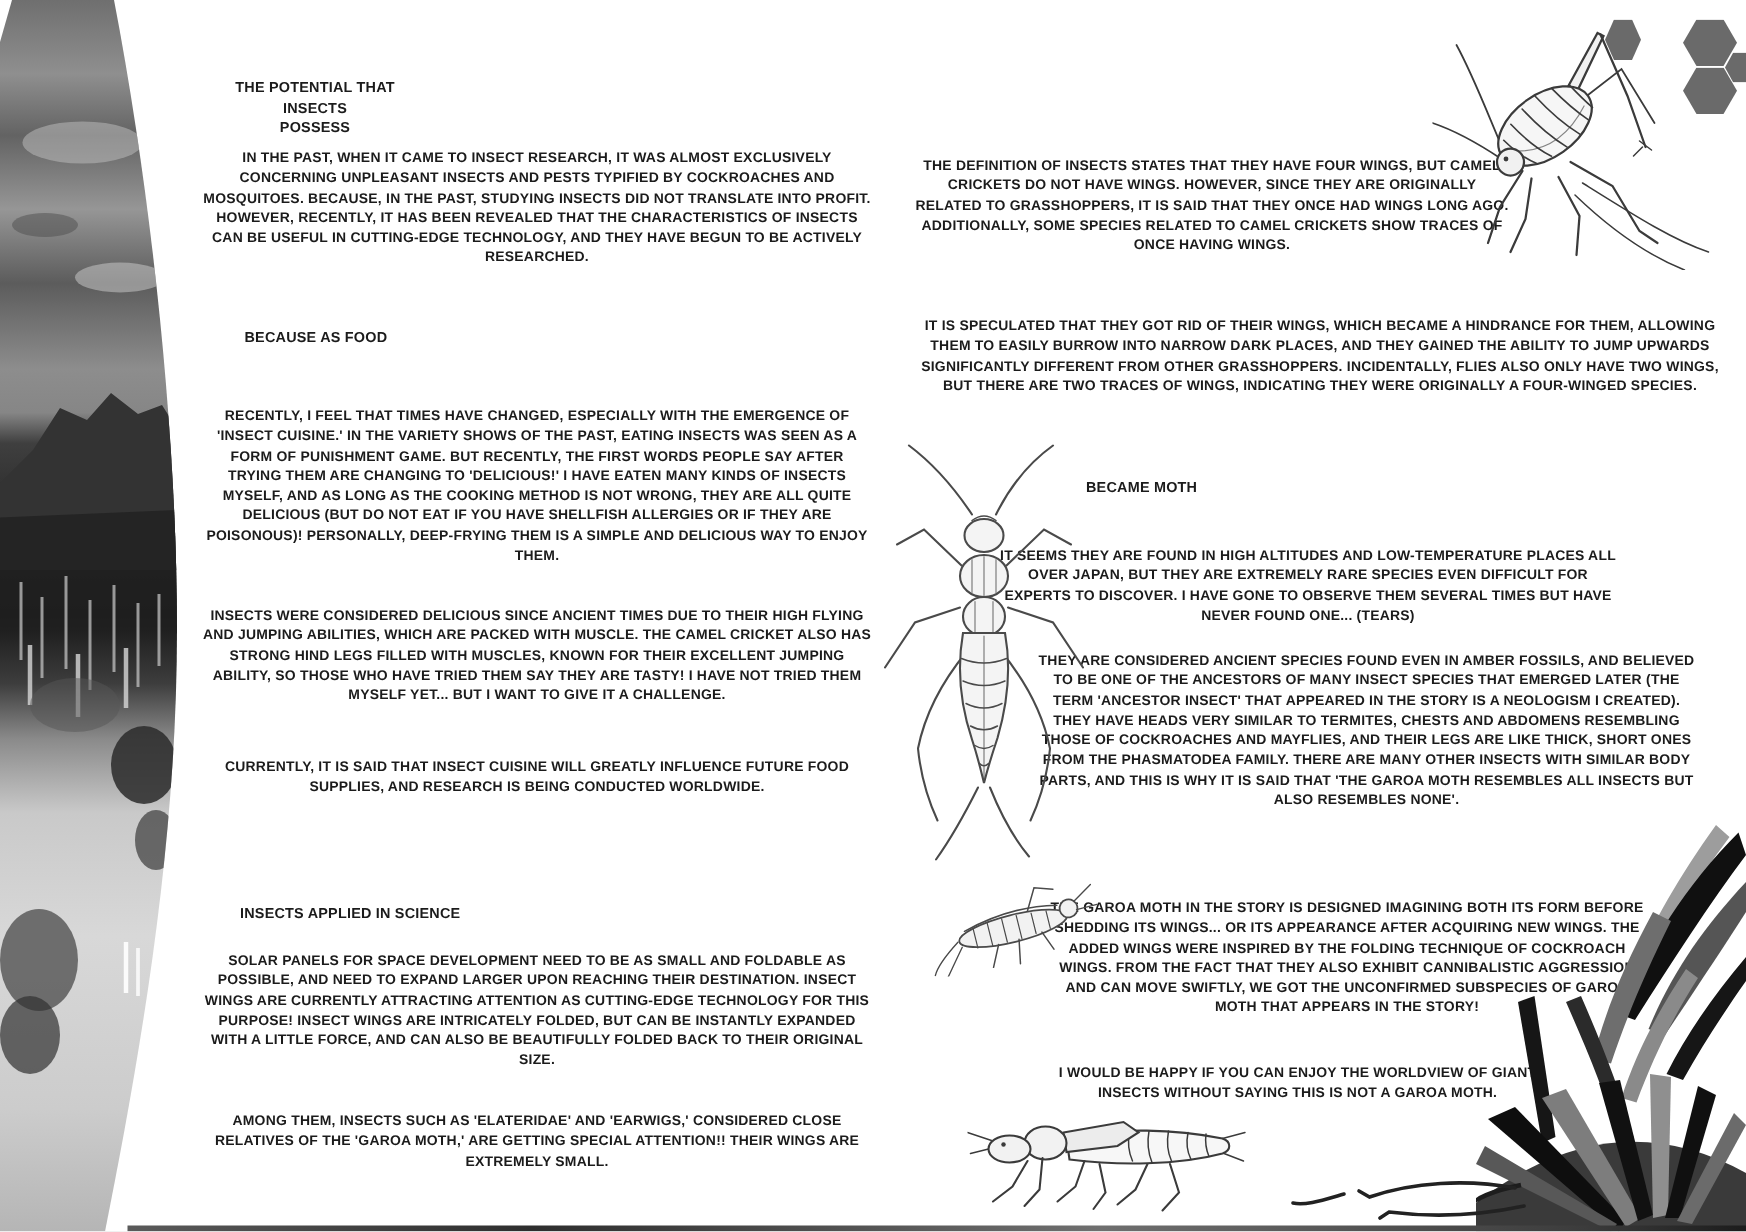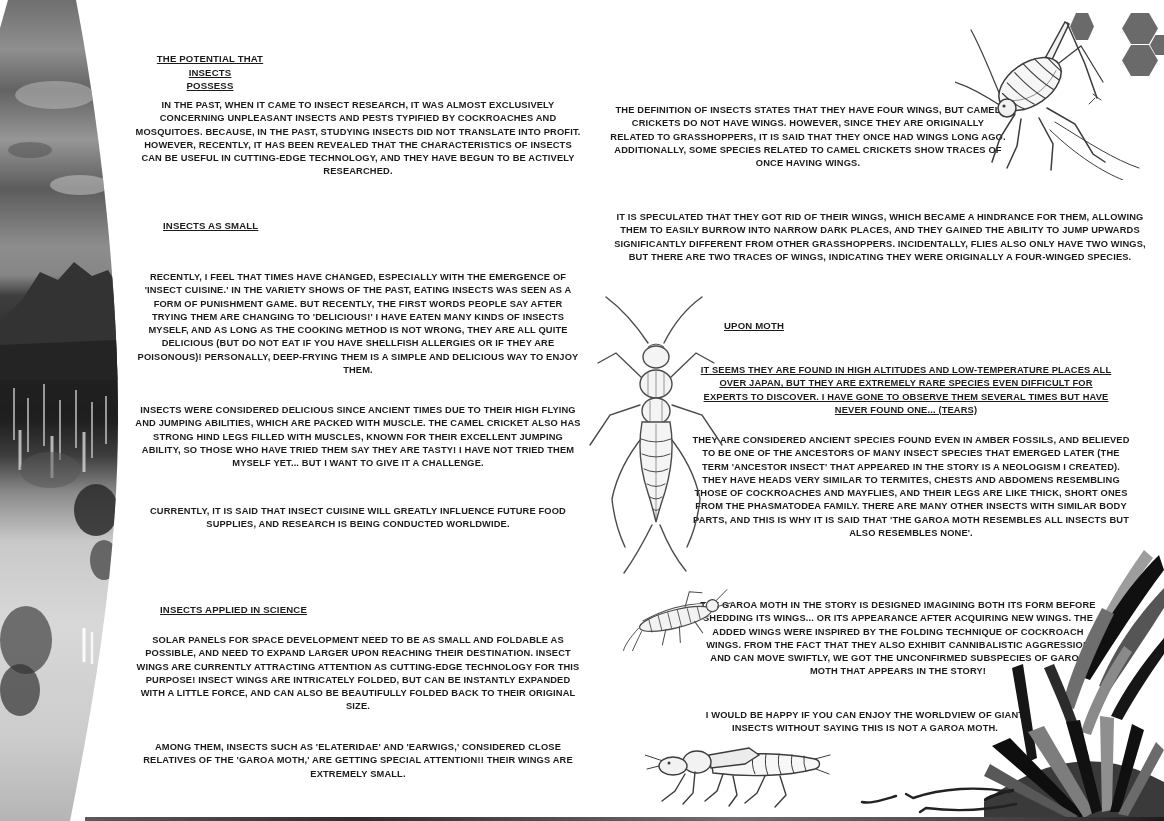--- a/index.html
+++ b/index.html
@@ -1,21 +1,21 @@
 <!DOCTYPE html>
 <html><head>
 <meta charset="utf-8">
 <style>
   html,body{margin:0;padding:0;background:#e8e8e8;}
   .page{position:relative;width:1164px;height:821px;background:#ffffff;overflow:hidden;
         font-family:"Liberation Sans",sans-serif;}
   .para,.heading{position:absolute;color:#1b1b1b;font-weight:bold;
         font-size:9.3px;line-height:1.43;text-align:center;
         white-space:pre-line;letter-spacing:0.15px;}
-  .heading{font-size:9.6px;text-decoration:underline;}
+  .heading{font-size:9.6px;}
   .heading.left-align{text-align:left;}
   .hex{position:absolute;background:#6a6a6a;
        clip-path:polygon(25% 0,75% 0,100% 50%,75% 100%,25% 100%,0 50%);}
   svg{position:absolute;display:block;}
   .bottom-edge{position:absolute;left:85px;top:817px;width:1079px;height:4px;
        background:linear-gradient(90deg,#5a5a5a,#2e2e2e 25%,#6f6f6f 60%,#3c3c3c 90%,#1c1c1c);}
 </style>
 </head>
 <body>
 
@@ -79,42 +79,42 @@
       <line x1="84" y1="628" x2="84" y2="662" stroke="#ffffff" stroke-width="3" opacity="0.9"></line>
       <line x1="92" y1="632" x2="92" y2="664" stroke="#ffffff" stroke-width="2.5" opacity="0.8"></line>
     </g>
   </svg>
 
   <div class="heading" style="left:142px;top:52px;width:136px;">THE POTENTIAL THAT INSECTS
 POSSESS</div>
 
   <div class="para" style="left:135px;top:99px;width:446px;">IN THE PAST, WHEN IT CAME TO INSECT RESEARCH, IT WAS ALMOST EXCLUSIVELY CONCERNING UNPLEASANT INSECTS AND PESTS TYPIFIED BY COCKROACHES AND MOSQUITOES. BECAUSE, IN THE PAST, STUDYING INSECTS DID NOT TRANSLATE INTO PROFIT. HOWEVER, RECENTLY, IT HAS BEEN REVEALED THAT THE CHARACTERISTICS OF INSECTS CAN BE USEFUL IN CUTTING-EDGE TECHNOLOGY, AND THEY HAVE BEGUN TO BE ACTIVELY RESEARCHED.</div>
 
-  <div class="heading left-align" style="left:163px;top:219px;width:200px;">INSECTS AS SMALL</div>
+  <div class="heading left-align" style="left:163px;top:219px;width:200px;">BECAUSE AS FOOD</div>
 
   <div class="para" style="left:135px;top:271px;width:446px;">RECENTLY, I FEEL THAT TIMES HAVE CHANGED, ESPECIALLY WITH THE EMERGENCE OF 'INSECT CUISINE.' IN THE VARIETY SHOWS OF THE PAST, EATING INSECTS WAS SEEN AS A FORM OF PUNISHMENT GAME. BUT RECENTLY, THE FIRST WORDS PEOPLE SAY AFTER TRYING THEM ARE CHANGING TO 'DELICIOUS!' I HAVE EATEN MANY KINDS OF INSECTS MYSELF, AND AS LONG AS THE COOKING METHOD IS NOT WRONG, THEY ARE ALL QUITE DELICIOUS (BUT DO NOT EAT IF YOU HAVE SHELLFISH ALLERGIES OR IF THEY ARE POISONOUS)! PERSONALLY, DEEP-FRYING THEM IS A SIMPLE AND DELICIOUS WAY TO ENJOY THEM.</div>
 
   <div class="para" style="left:135px;top:404px;width:446px;">INSECTS WERE CONSIDERED DELICIOUS SINCE ANCIENT TIMES DUE TO THEIR HIGH FLYING AND JUMPING ABILITIES, WHICH ARE PACKED WITH MUSCLE. THE CAMEL CRICKET ALSO HAS STRONG HIND LEGS FILLED WITH MUSCLES, KNOWN FOR THEIR EXCELLENT JUMPING ABILITY, SO THOSE WHO HAVE TRIED THEM SAY THEY ARE TASTY! I HAVE NOT TRIED THEM MYSELF YET... BUT I WANT TO GIVE IT A CHALLENGE.</div>
 
   <div class="para" style="left:135px;top:505px;width:446px;">CURRENTLY, IT IS SAID THAT INSECT CUISINE WILL GREATLY INFLUENCE FUTURE FOOD SUPPLIES, AND RESEARCH IS BEING CONDUCTED WORLDWIDE.</div>
 
   <div class="heading left-align" style="left:160px;top:584px;width:250px;margin-top:19px;">INSECTS APPLIED IN SCIENCE</div>
 
   <div class="para" style="left:135px;top:634px;width:446px;">SOLAR PANELS FOR SPACE DEVELOPMENT NEED TO BE AS SMALL AND FOLDABLE AS POSSIBLE, AND NEED TO EXPAND LARGER UPON REACHING THEIR DESTINATION. INSECT WINGS ARE CURRENTLY ATTRACTING ATTENTION AS CUTTING-EDGE TECHNOLOGY FOR THIS PURPOSE! INSECT WINGS ARE INTRICATELY FOLDED, BUT CAN BE INSTANTLY EXPANDED WITH A LITTLE FORCE, AND CAN ALSO BE BEAUTIFULLY FOLDED BACK TO THEIR ORIGINAL SIZE.</div>
 
   <div class="para" style="left:135px;top:741px;width:446px;">AMONG THEM, INSECTS SUCH AS 'ELATERIDAE' AND 'EARWIGS,' CONSIDERED CLOSE RELATIVES OF THE 'GAROA MOTH,' ARE GETTING SPECIAL ATTENTION!! THEIR WINGS ARE EXTREMELY SMALL.</div>
 
 
   <div class="para" style="left:610px;top:104px;width:396px;">THE DEFINITION OF INSECTS STATES THAT THEY HAVE FOUR WINGS, BUT CAMEL CRICKETS DO NOT HAVE WINGS. HOWEVER, SINCE THEY ARE ORIGINALLY RELATED TO GRASSHOPPERS, IT IS SAID THAT THEY ONCE HAD WINGS LONG AGO. ADDITIONALLY, SOME SPECIES RELATED TO CAMEL CRICKETS SHOW TRACES OF ONCE HAVING WINGS.</div>
 
   <div class="para" style="left:608px;top:211px;width:544px;">IT IS SPECULATED THAT THEY GOT RID OF THEIR WINGS, WHICH BECAME A HINDRANCE FOR THEM, ALLOWING THEM TO EASILY BURROW INTO NARROW DARK PLACES, AND THEY GAINED THE ABILITY TO JUMP UPWARDS SIGNIFICANTLY DIFFERENT FROM OTHER GRASSHOPPERS. INCIDENTALLY, FLIES ALSO ONLY HAVE TWO WINGS, BUT THERE ARE TWO TRACES OF WINGS, INDICATING THEY WERE ORIGINALLY A FOUR-WINGED SPECIES.</div>
 
-  <div class="heading left-align" style="left:724px;top:319px;width:150px;">UPON MOTH</div>
-
-  <div class="para" style="left:696px;top:364px;width:420px;text-decoration:underline;">IT SEEMS THEY ARE FOUND IN HIGH ALTITUDES AND LOW-TEMPERATURE PLACES ALL OVER JAPAN, BUT THEY ARE EXTREMELY RARE SPECIES EVEN DIFFICULT FOR EXPERTS TO DISCOVER. I HAVE GONE TO OBSERVE THEM SEVERAL TIMES BUT HAVE NEVER FOUND ONE... (TEARS)</div>
+  <div class="heading left-align" style="left:724px;top:319px;width:150px;">BECAME MOTH</div>
+
+  <div class="para" style="left:662px;top:364px;width:420px;">IT SEEMS THEY ARE FOUND IN HIGH ALTITUDES AND LOW-TEMPERATURE PLACES ALL OVER JAPAN, BUT THEY ARE EXTREMELY RARE SPECIES EVEN DIFFICULT FOR EXPERTS TO DISCOVER. I HAVE GONE TO OBSERVE THEM SEVERAL TIMES BUT HAVE NEVER FOUND ONE... (TEARS)</div>
 
   <div class="para" style="left:692px;top:434px;width:438px;">THEY ARE CONSIDERED ANCIENT SPECIES FOUND EVEN IN AMBER FOSSILS, AND BELIEVED TO BE ONE OF THE ANCESTORS OF MANY INSECT SPECIES THAT EMERGED LATER (THE TERM 'ANCESTOR INSECT' THAT APPEARED IN THE STORY IS A NEOLOGISM I CREATED). THEY HAVE HEADS VERY SIMILAR TO TERMITES, CHESTS AND ABDOMENS RESEMBLING THOSE OF COCKROACHES AND MAYFLIES, AND THEIR LEGS ARE LIKE THICK, SHORT ONES FROM THE PHASMATODEA FAMILY. THERE ARE MANY OTHER INSECTS WITH SIMILAR BODY PARTS, AND THIS IS WHY IT IS SAID THAT 'THE GAROA MOTH RESEMBLES ALL INSECTS BUT ALSO RESEMBLES NONE'.</div>
 
   <div class="para" style="left:700px;top:599px;width:396px;">THE GAROA MOTH IN THE STORY IS DESIGNED IMAGINING BOTH ITS FORM BEFORE SHEDDING ITS WINGS... OR ITS APPEARANCE AFTER ACQUIRING NEW WINGS. THE ADDED WINGS WERE INSPIRED BY THE FOLDING TECHNIQUE OF COCKROACH WINGS. FROM THE FACT THAT THEY ALSO EXHIBIT CANNIBALISTIC AGGRESSION AND CAN MOVE SWIFTLY, WE GOT THE UNCONFIRMED SUBSPECIES OF GAROA MOTH THAT APPEARS IN THE STORY!</div>
 
   <div class="para" style="left:702px;top:709px;width:326px;">I WOULD BE HAPPY IF YOU CAN ENJOY THE WORLDVIEW OF GIANT INSECTS WITHOUT SAYING THIS IS NOT A GAROA MOTH.</div>
 
   <div>
     <div class="hex" style="left:1070px;top:13px;width:24px;height:27px;"></div>
     <div class="hex" style="left:1122px;top:13px;width:36px;height:31px;"></div>

